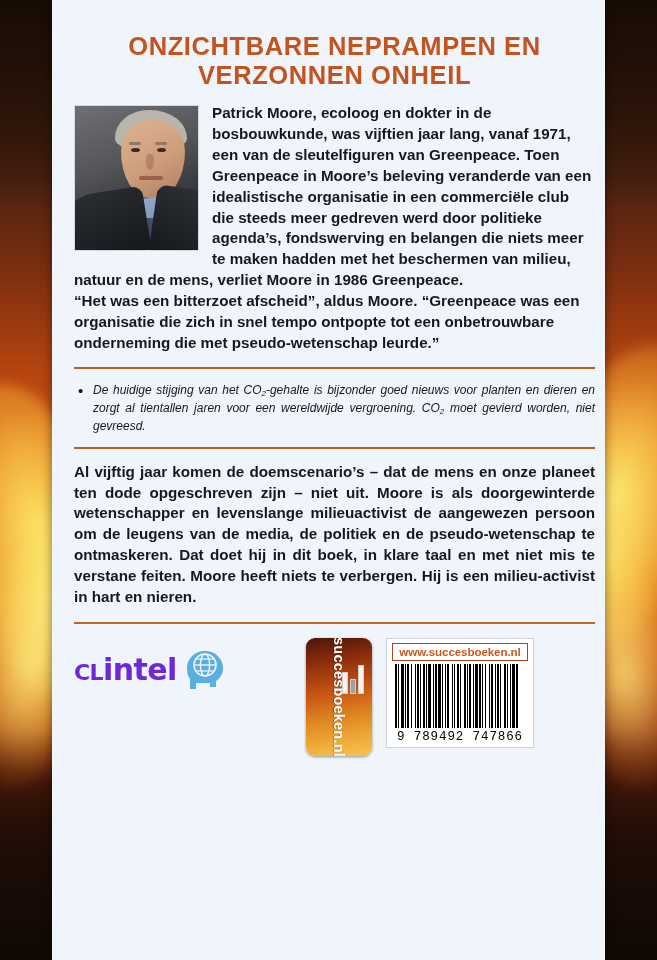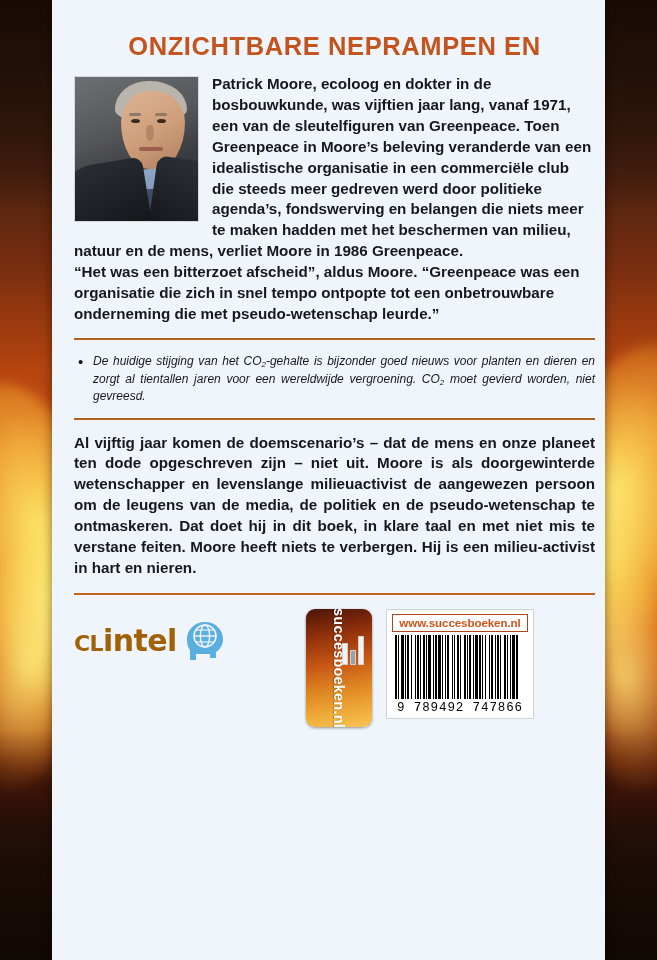--- a/index.html
+++ b/index.html
@@ -173,21 +173,21 @@
     align-items:flex-start;
     gap:14px;
   }
   .pubinfo { width:218px; }
   .pubinfo .txt {
     font-size:13.4px; line-height:1.46; color:#4e5357;
     font-family:"Liberation Serif", serif;
   }
   .clintel { margin-top:13px; display:flex; align-items:center; gap:7px; }
   .clintel .word {
-    font-size:30px; font-weight:700; color:#a16207;
+    font-size:30px; font-weight:700; color:#6d28d9;
     letter-spacing:-.6px; line-height:1;
     font-family:"DejaVu Sans", sans-serif;
   }
   .clintel .word .sc { font-size:22px; }
   .clintel .headicon { width:42px; height:42px; position:relative; }
 
   
   .sbbadge {
     width:66px; height:118px;
     border-radius:9px;
@@ -252,20 +252,21 @@
   <div class="flame f2"></div>
   <div class="flame f3"></div>
   <div class="flame f4"></div>
   <div class="charred"></div>
 </div>
 
 <div id="panel">
 
   <h1 class="title">
     <span class="ln">ONZICHTBARE NEPRAMPEN EN</span>
+    <span class="ln">VERZONNEN ONHEIL</span>
   </h1>
 
   <div class="intro">
     <div class="photo">
       <span class="hair"></span>
       <span class="face"></span>
       <span class="browL"></span>
       <span class="browR"></span>
       <span class="eyeL"></span>
       <span class="eyeR"></span>

